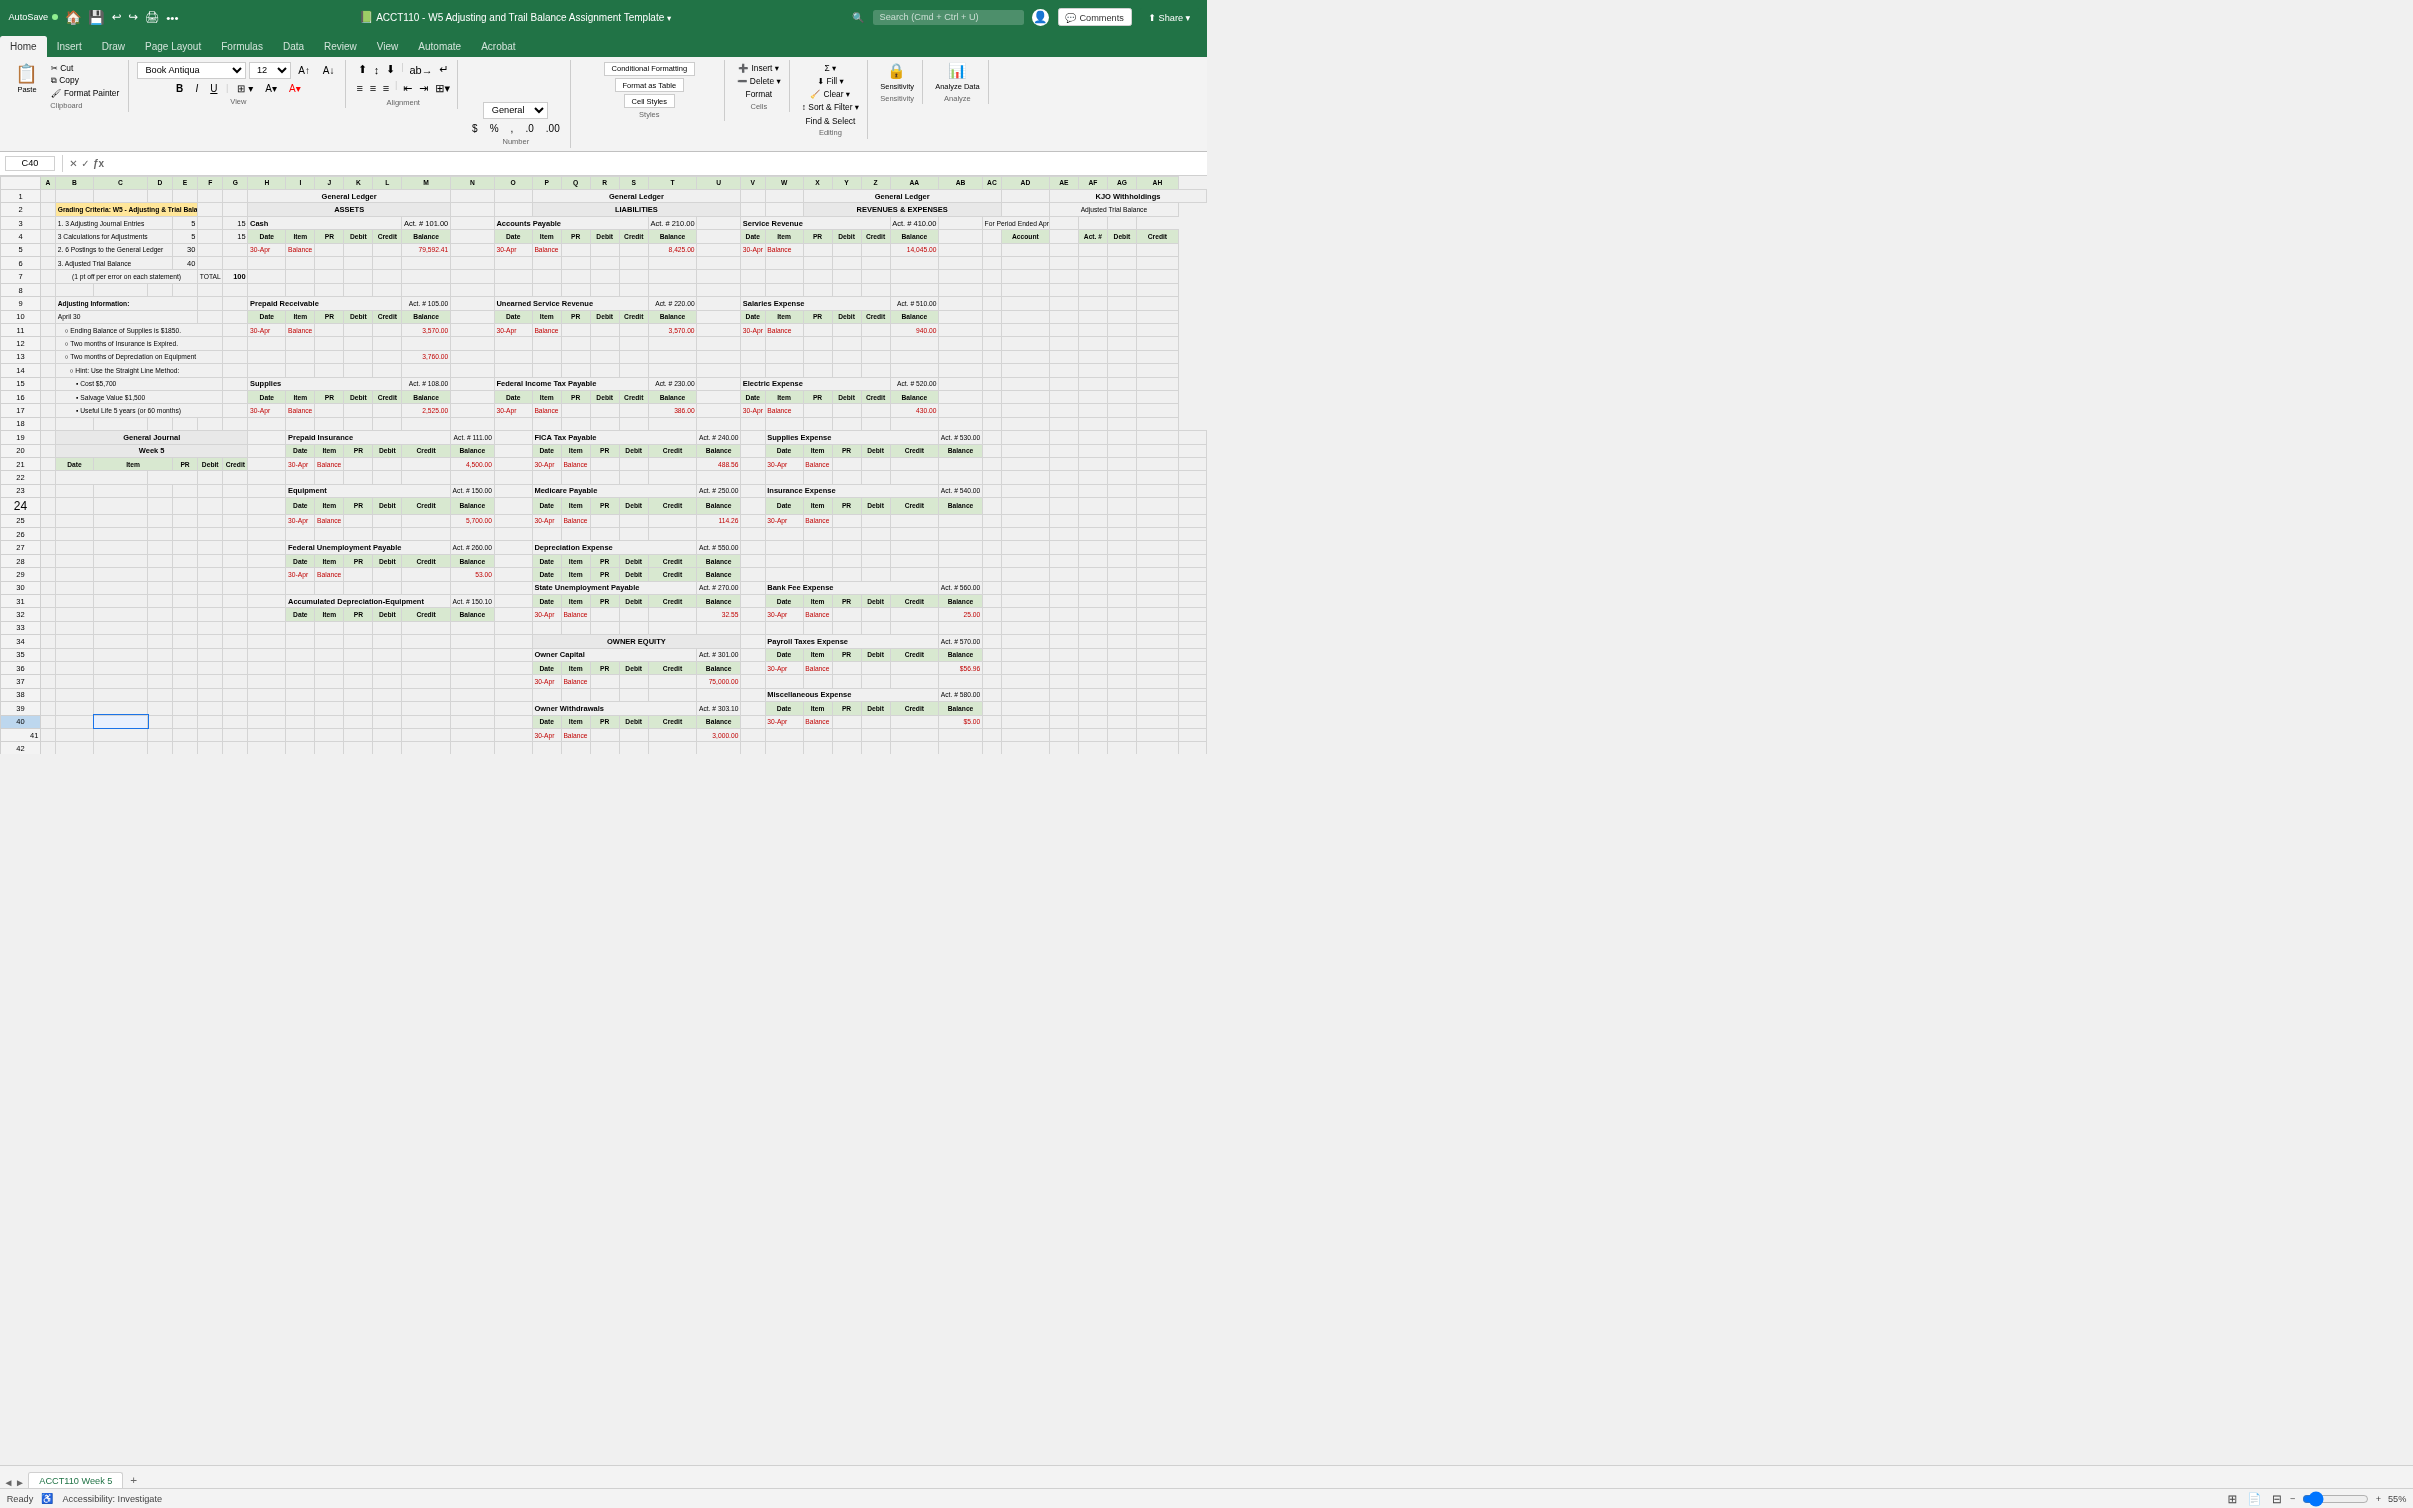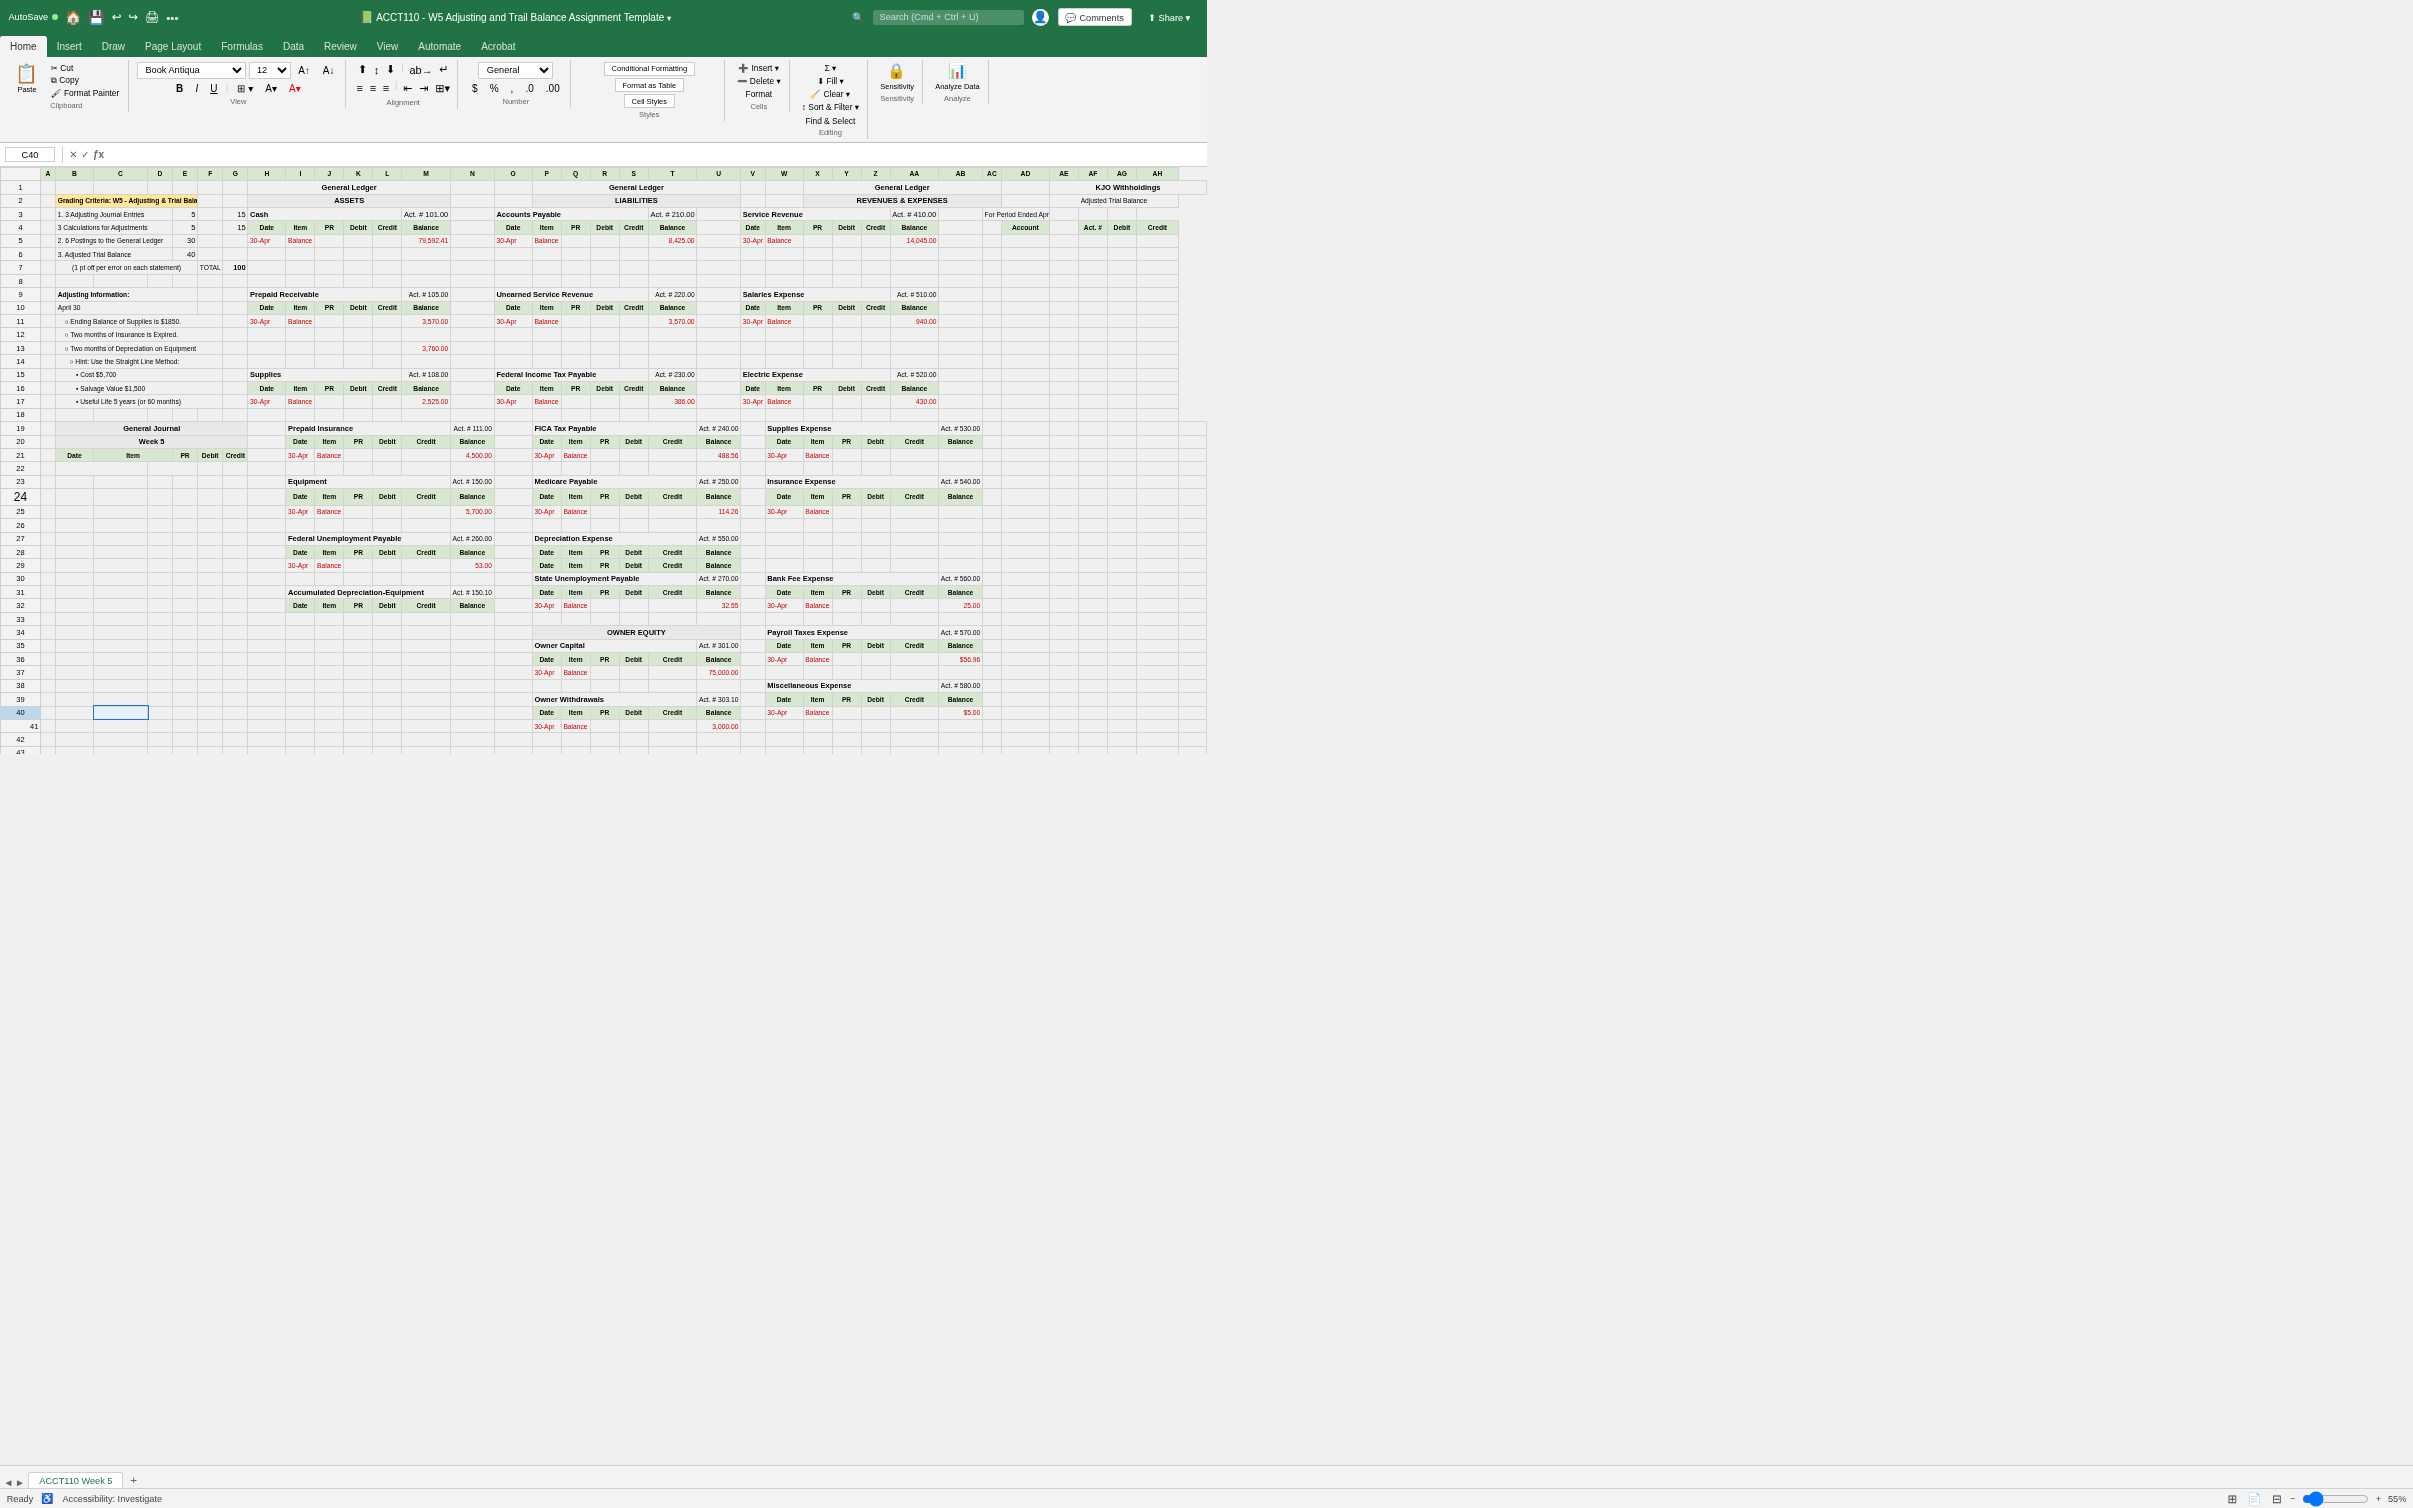--- a/index.html
+++ b/index.html
@@ -25,21 +25,21 @@
     .rb-large { display: flex; flex-direction: column; align-items: center; padding: 1.7px 3.4px; cursor: pointer; border-radius: 2.5px; font-size: 8.4px; text-align: center; min-width: 30px; }
     .rb-small { display: flex; align-items: center; gap: 2.5px; padding: 0.8px 3.4px; cursor: pointer; border-radius: 1.7px; font-size: 8.4px; white-space: nowrap; }
     .font-select { border: 0.8px solid #ccc; padding: 1.7px 3.4px; font-size: 9.2px; width: 109px; background: white; }
     .font-size-select { border: 0.8px solid #ccc; padding: 1.7px 3.4px; font-size: 9.2px; width: 42px; background: white; }
     .font-btn { border: 0.8px solid transparent; padding: 0.8px 4.2px; cursor: pointer; background: none; font-size: 10px; border-radius: 1.7px; }
     
     
     .align-btn { border: none; background: none; padding: 1.7px 2.5px; cursor: pointer; font-size: 11px; border-radius: 1.7px; }
     
     
-    .number-select { border: 0.8px solid #ccc; padding: 1.7px 3.4px; font-size: 9.2px; width: 75px; background: white; }
+    .number-select { border: 0.8px solid #ccc; padding: 1.7px 3.4px; font-size: 9.2px; width: 65px; background: white; margin-top: 40px; }
     .styles-btn { font-size: 8.4px; padding: 1.7px 6.7px; border: 0.8px solid #ccc; background: white; cursor: pointer; text-align: left; white-space: nowrap; }
     
     
     .formula-bar { display: flex; align-items: center; background: white; border-bottom: 0.8px solid #d0d0d0; height: 23.5px; padding: 0 5px; gap: 3.4px; }
     .cell-ref { width: 50px; border: 0.8px solid #d0d0d0; padding: 1.7px 3.4px; font-size: 9.2px; text-align: center; }
     .formula-divider { width: 0.8px; height: 17px; background: #d0d0d0; margin: 0 3.4px; }
     .formula-icon { cursor: pointer; font-size: 10px; color: #666; }
     .formula-input { flex: 1; border: none; outline: none; font-size: 9.2px; padding: 1.7px; }
     
     

